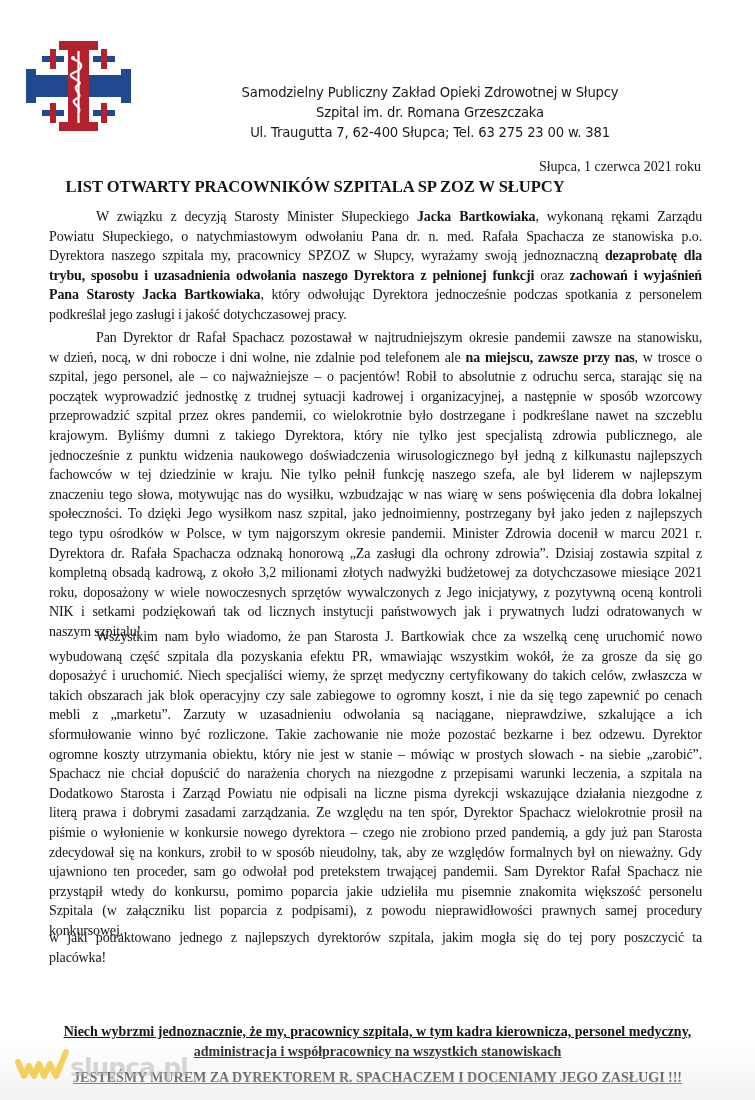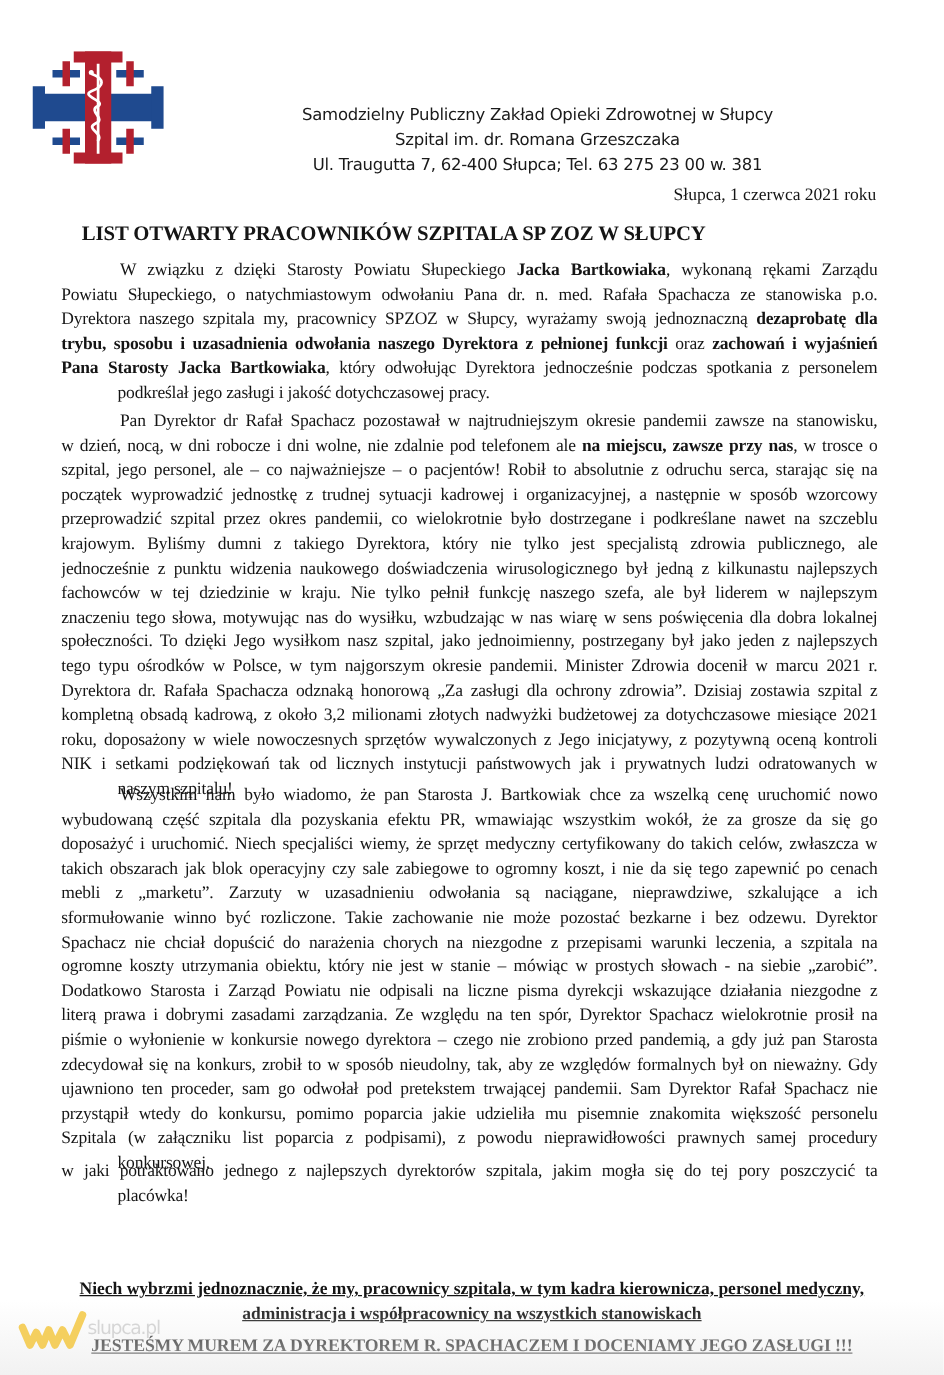--- a/index.html
+++ b/index.html
@@ -14,36 +14,36 @@
     .logo { position: absolute; left: 26px; top: 41px; width: 105px; height: 90px; }
     .header {
       position: absolute; left: 200px; top: 42px; width: 460px;
       font-family: "DejaVu Sans", "Liberation Sans", sans-serif;
       font-size: 13.2px; line-height: 20px; text-align: center; color: #1a1a1a;
       letter-spacing: -0.2px;
       margin-top: 41px;
     }
     .header div { white-space: nowrap; }
     .date {
-      position: absolute; right: 54px; top: 149px;
+      position: absolute; right: 54px; top: 159px;
       font-size: 14px; white-space: nowrap;
     }
     .title {
       position: absolute; left: 0; width: 630px; top: 177px;
       text-align: center; font-weight: bold; font-size: 16.6px; letter-spacing: -0.1px;
       white-space: nowrap;
     }
     .para { position: absolute; left: 49px; width: 653px; font-size: 14px; }
     .line {
       height: 19.6px; line-height: 19.6px; white-space: nowrap;
       text-align: justify; text-align-last: justify; overflow: hidden;
       letter-spacing: -0.15px;
     }
     .line.first { padding-left: 47px; }
-    .line.last { text-align-last: left; margin-left: 45px; }
+    .line.last { text-align-last: left; }
     .b { font-weight: bold; }
     .p1 { top: 207px; }
     .p2 { top: 328px; }
     .p3 { top: 627px; }
     .p4 { top: 928px; }
     .closing {
       position: absolute; left: 0; width: 755px;
       text-align: center; font-weight: bold; text-decoration: underline;
       font-size: 14px; line-height: 19px; white-space: nowrap;
     }
@@ -53,21 +53,21 @@
       position: absolute; left: 0; width: 755px; top: 1069px;
       text-align: center; font-weight: bold; text-decoration: underline;
       font-size: 14.2px; white-space: nowrap; letter-spacing: -0.1px;
     }
     .watermark {
       position: absolute; left: 14px; top: 1048px; width: 150px; height: 36px;
       opacity: 0.85;
     }
     .wm-text {
       position: absolute; left: 56px; top: 5px;
-      font-family: "DejaVu Sans", sans-serif; font-size: 15px; font-weight: normal;
+      font-family: "DejaVu Sans", sans-serif; font-size: 25px; font-weight: bold;
       color: rgba(190,190,190,0.7); letter-spacing: -1px; white-space: nowrap;
     }
     .bottom-fade {
       position: absolute; left: 0; top: 1040px; width: 755px; height: 60px;
       background: linear-gradient(to bottom, rgba(255,255,255,0), rgba(236,236,236,0.7));
       pointer-events: none;
     }
   </style>
 </head>
 <body>
@@ -106,21 +106,21 @@
     <div>Samodzielny Publiczny Zakład Opieki Zdrowotnej w Słupcy</div>
     <div>Szpital im. dr. Romana Grzeszczaka</div>
     <div>Ul. Traugutta 7, 62-400 Słupca; Tel. 63 275 23 00 w. 381</div>
   </div>
 
   <div class="date">Słupca, 1 czerwca 2021 roku</div>
 
   <div class="title">LIST OTWARTY PRACOWNIKÓW SZPITALA SP ZOZ W SŁUPCY</div>
 
   <div class="para p1">
-      <div class="line first"><span>W związku z dzięki Starosty Powiatu Słupeckiego </span><span class="b">Jacka Bartkowiaka</span><span>, wykonaną rękami Zarządu</span></div>
+      <div class="line first"><span>W związku z decyzją Starosty Minister Słupeckiego </span><span class="b">Jacka Bartkowiaka</span><span>, wykonaną rękami Zarządu</span></div>
       <div class="line"><span>Powiatu Słupeckiego, o natychmiastowym odwołaniu Pana dr. n. med. Rafała Spachacza ze stanowiska p.o.</span></div>
       <div class="line"><span>Dyrektora naszego szpitala my, pracownicy SPZOZ w Słupcy, wyrażamy swoją jednoznaczną </span><span class="b">dezaprobatę dla</span></div>
       <div class="line"><span class="b">trybu, sposobu i uzasadnienia odwołania naszego Dyrektora z pełnionej funkcji</span><span> oraz </span><span class="b">zachowań i wyjaśnień</span></div>
       <div class="line"><span class="b">Pana Starosty Jacka Bartkowiaka</span><span>, który odwołując Dyrektora jednocześnie podczas spotkania z personelem</span></div>
       <div class="line last"><span>podkreślał jego zasługi i jakość dotychczasowej pracy.</span></div>
     </div>
   <div class="para p2">
       <div class="line first"><span>Pan Dyrektor dr Rafał Spachacz pozostawał w najtrudniejszym okresie pandemii zawsze na stanowisku,</span></div>
       <div class="line"><span>w dzień, nocą, w dni robocze i dni wolne, nie zdalnie pod telefonem ale </span><span class="b">na miejscu, zawsze przy nas</span><span>, w trosce o</span></div>
       <div class="line"><span>szpital, jego personel, ale – co najważniejsze – o pacjentów! Robił to absolutnie z odruchu serca, starając się na</span></div>
@@ -138,22 +138,22 @@
       <div class="line"><span>NIK i setkami podziękowań tak od licznych instytucji państwowych jak i prywatnych ludzi odratowanych w</span></div>
       <div class="line last"><span>naszym szpitalu!</span></div>
     </div>
   <div class="para p3">
       <div class="line first"><span>Wszystkim nam było wiadomo, że pan Starosta J. Bartkowiak chce za wszelką cenę uruchomić nowo</span></div>
       <div class="line"><span>wybudowaną część szpitala dla pozyskania efektu PR, wmawiając wszystkim wokół, że za grosze da się go</span></div>
       <div class="line"><span>doposażyć i uruchomić. Niech specjaliści wiemy, że sprzęt medyczny certyfikowany do takich celów, zwłaszcza w</span></div>
       <div class="line"><span>takich obszarach jak blok operacyjny czy sale zabiegowe to ogromny koszt, i nie da się tego zapewnić po cenach</span></div>
       <div class="line"><span>mebli z „marketu”. Zarzuty w uzasadnieniu odwołania są naciągane, nieprawdziwe, szkalujące a ich</span></div>
       <div class="line"><span>sformułowanie winno być rozliczone. Takie zachowanie nie może pozostać bezkarne i bez odzewu. Dyrektor</span></div>
+      <div class="line"><span>ogromne koszty utrzymania obiektu, który nie jest w stanie – mówiąc w prostych słowach - na siebie „zarobić”.</span></div>
       <div class="line"><span>Spachacz nie chciał dopuścić do narażenia chorych na niezgodne z przepisami warunki leczenia, a szpitala na</span></div>
-      <div class="line"><span>ogromne koszty utrzymania obiektu, który nie jest w stanie – mówiąc w prostych słowach - na siebie „zarobić”.</span></div>
       <div class="line"><span>Dodatkowo Starosta i Zarząd Powiatu nie odpisali na liczne pisma dyrekcji wskazujące działania niezgodne z</span></div>
       <div class="line"><span>literą prawa i dobrymi zasadami zarządzania. Ze względu na ten spór, Dyrektor Spachacz wielokrotnie prosił na</span></div>
       <div class="line"><span>piśmie o wyłonienie w konkursie nowego dyrektora – czego nie zrobiono przed pandemią, a gdy już pan Starosta</span></div>
       <div class="line"><span>zdecydował się na konkurs, zrobił to w sposób nieudolny, tak, aby ze względów formalnych był on nieważny. Gdy</span></div>
       <div class="line"><span>ujawniono ten proceder, sam go odwołał pod pretekstem trwającej pandemii. Sam Dyrektor Rafał Spachacz nie</span></div>
       <div class="line"><span>przystąpił wtedy do konkursu, pomimo poparcia jakie udzieliła mu pisemnie znakomita większość personelu</span></div>
       <div class="line"><span>Szpitala (w załączniku list poparcia z podpisami), z powodu nieprawidłowości prawnych samej procedury</span></div>
       <div class="line last"><span>konkursowej.</span></div>
     </div>
   <div class="para p4">

